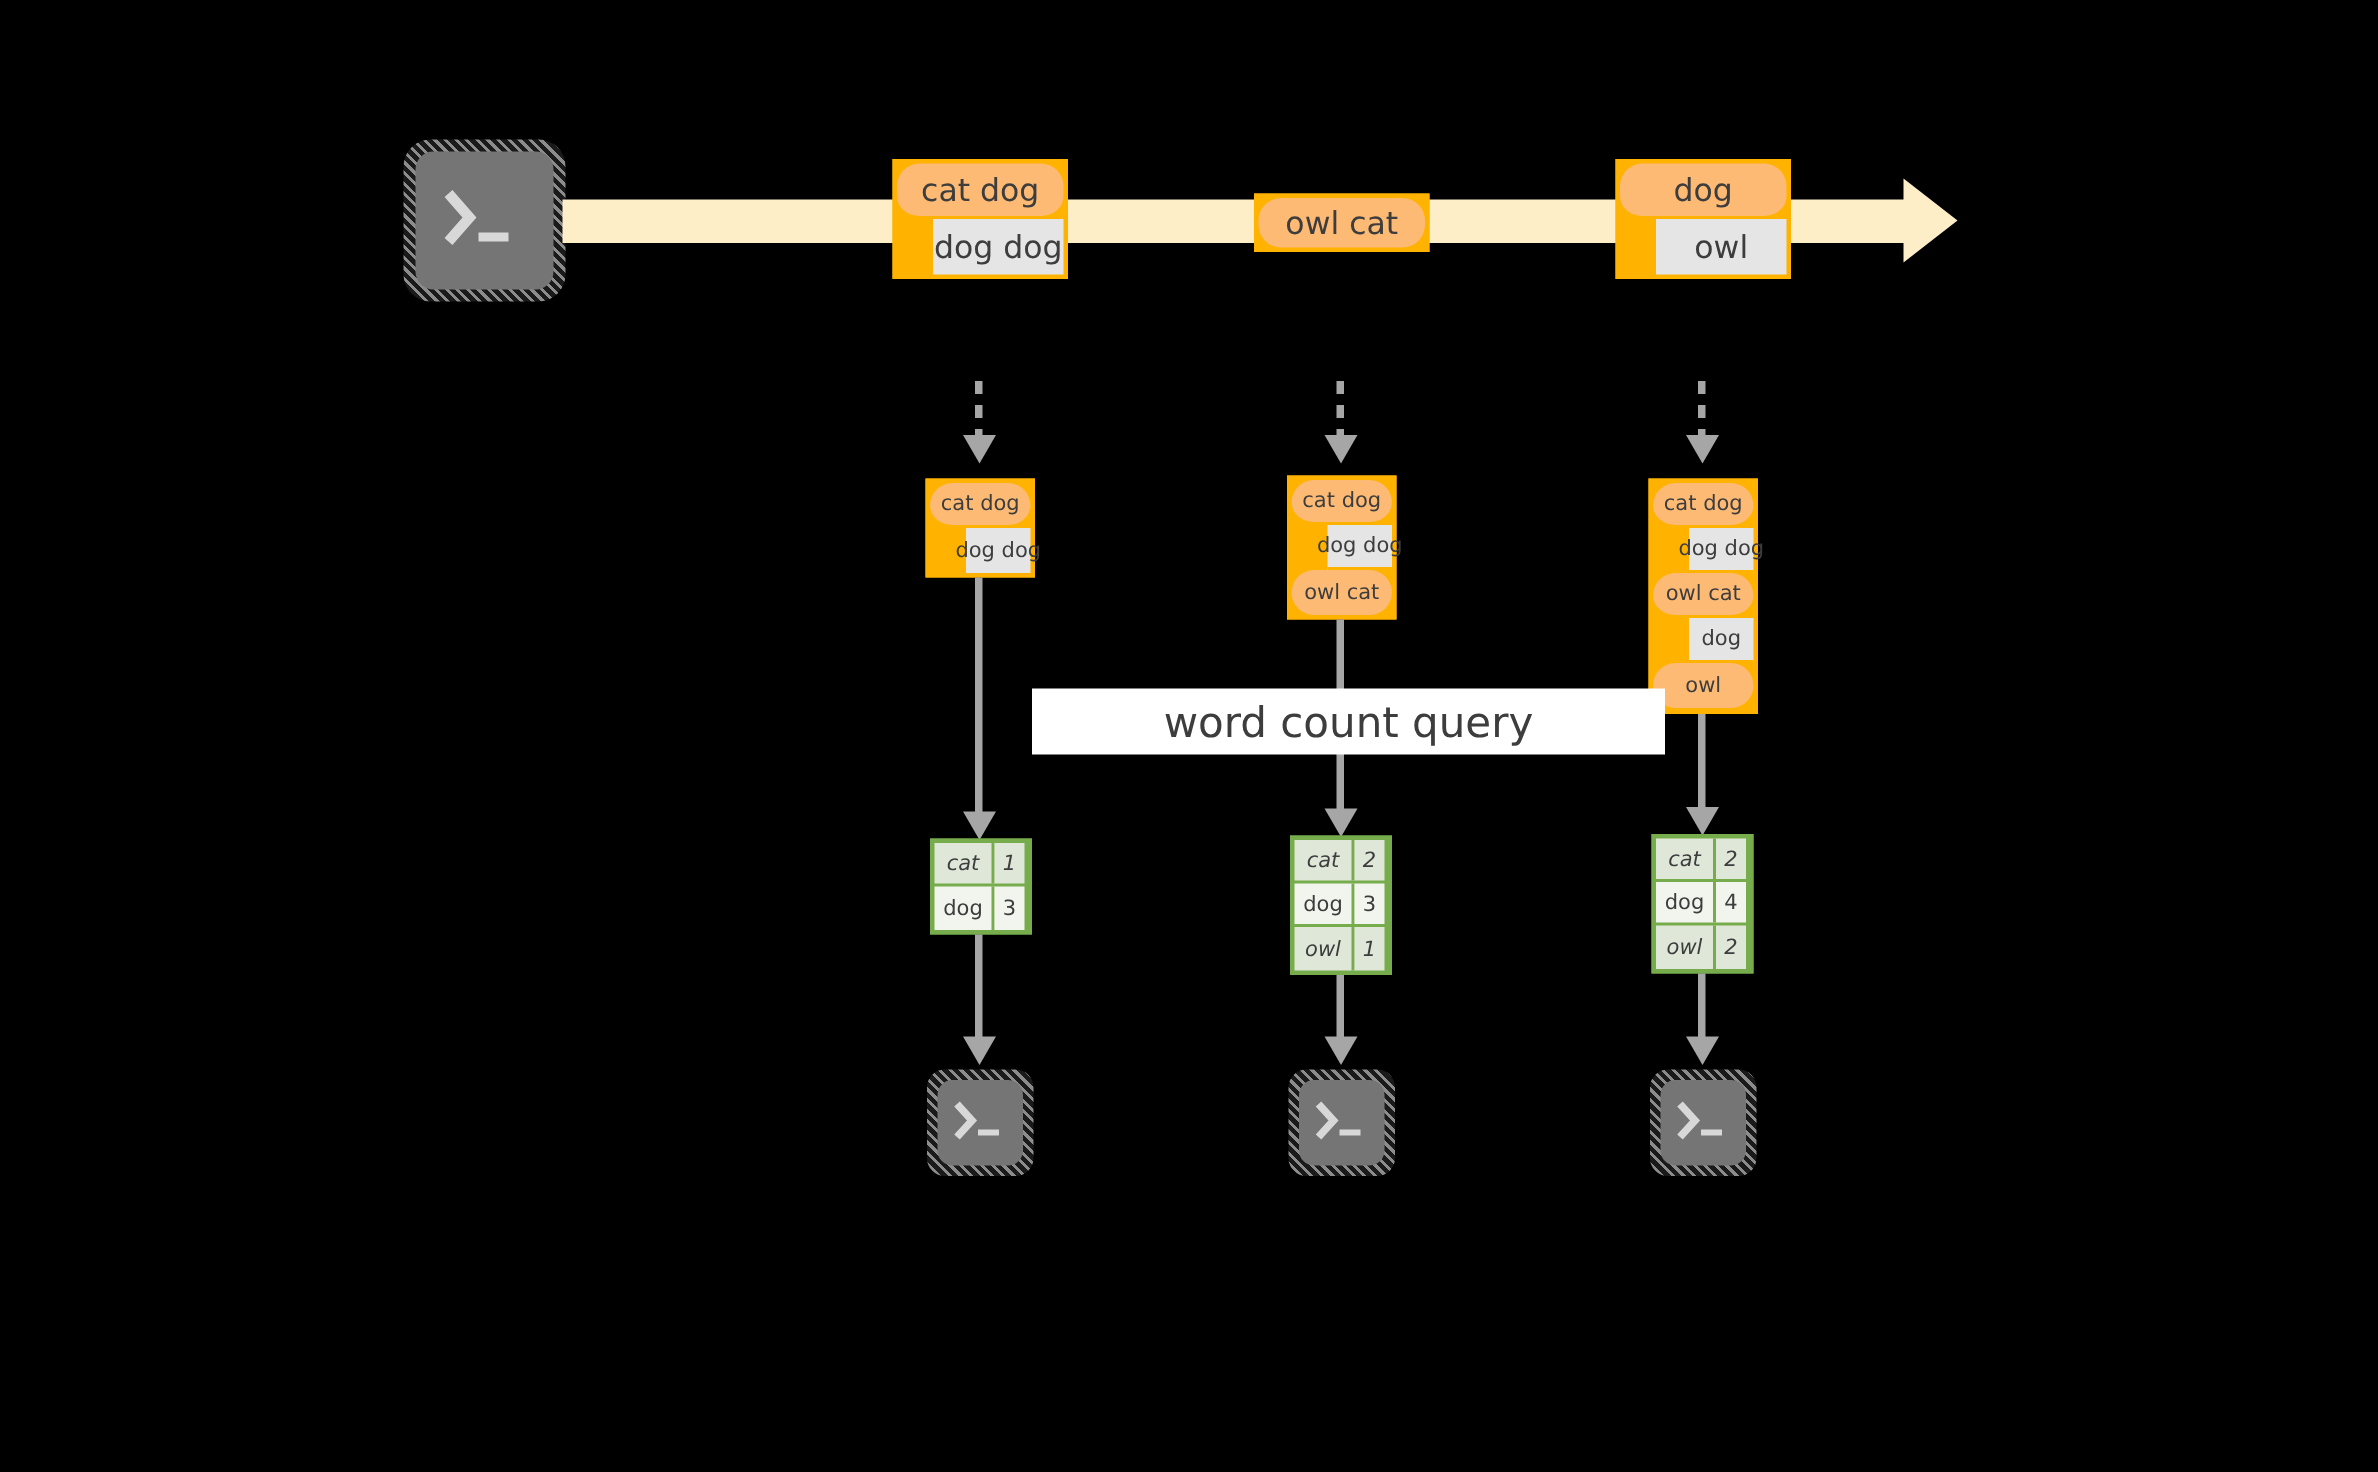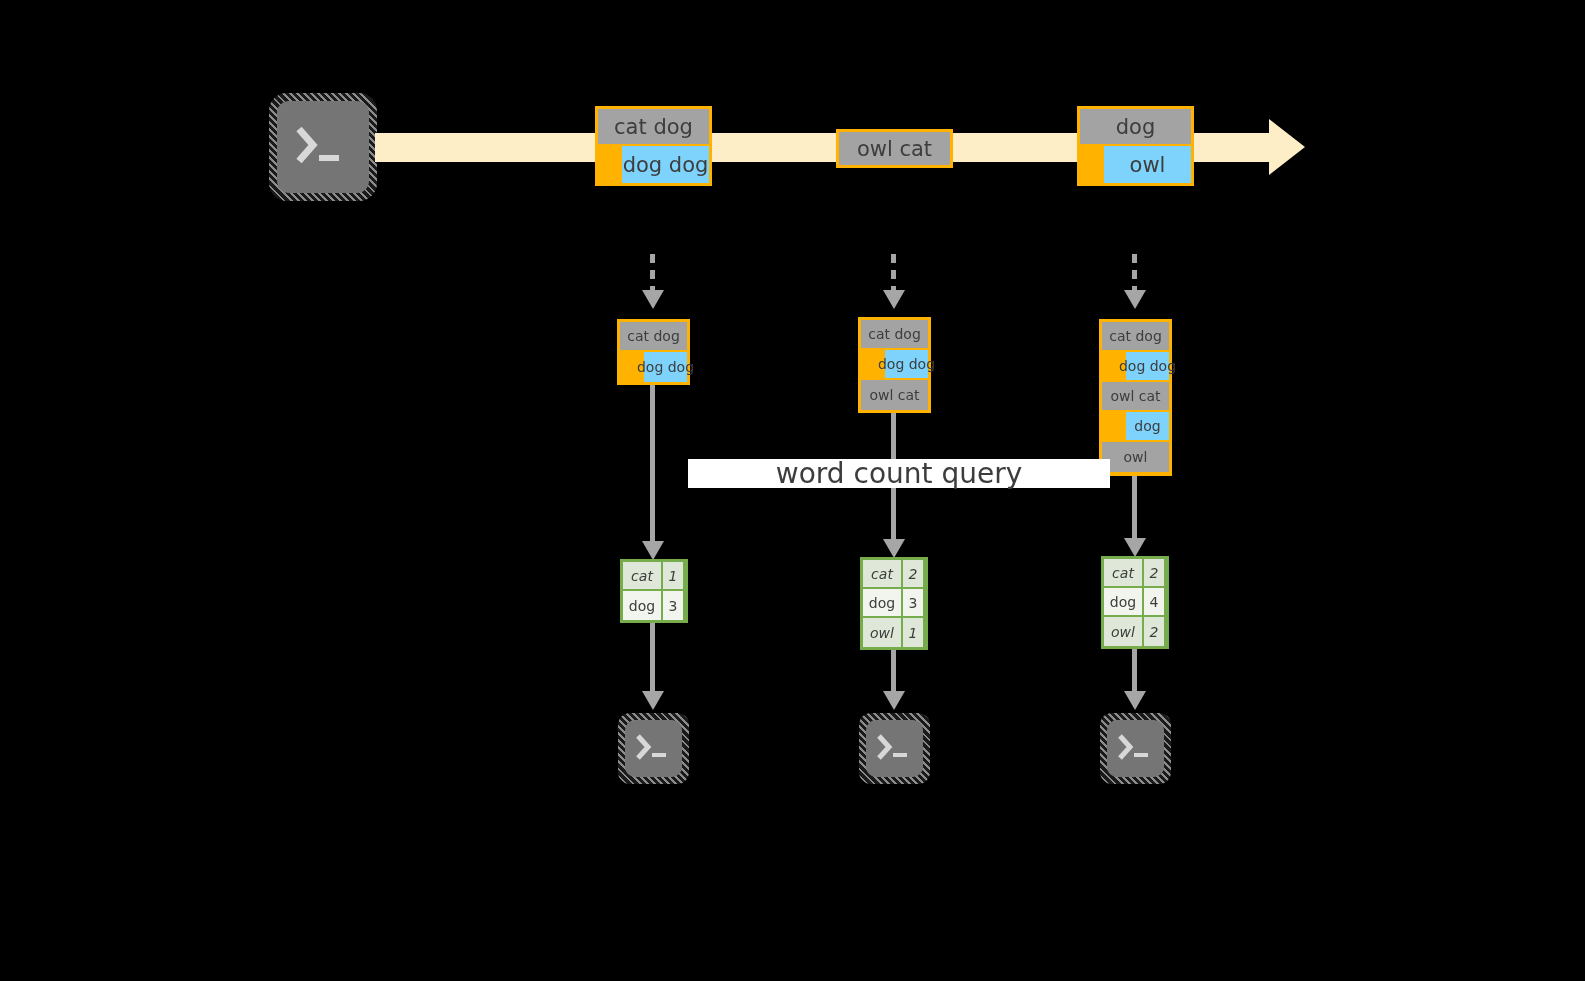--- a/index.html
+++ b/index.html
@@ -72,22 +72,22 @@
   .orow {
     box-sizing: border-box;
     display: flex;
     align-items: center;
     justify-content: center;
     color: #3d3d3d;
     white-space: nowrap;
     border-bottom: 2px solid #ffb300;
   }
   .orow:last-child { border-bottom: none; }
-  .orow.dark { background: #a3a3a3; }
-  .orow.light { background: #7dd3fc; margin-left: 24px; }
+  .orow.dark { background: #fdba74; border-radius: 15px; }
+  .orow.light { background: #e5e5e5; margin-left: 24px; }
 
   
   .gbox {
     position: absolute;
     box-sizing: border-box;
     border: 3px solid #76ac4c;
     background: #76ac4c;
     display: flex;
     flex-direction: column;
   }
@@ -280,17 +280,17 @@
   <div class="ghead" style="left:1124px; top:691px;"></div>
 
   <div class="terminal small" style="left:1100px; top:713px; width:71px; height:71px; border-radius:12px;">
     <div class="inner"></div>
     <svg class="glyph" viewBox="0 0 71 71">
       <path d="M20 23 L30 34 L20 45" stroke="#d8d8d8" stroke-width="5" fill="none"></path>
       <rect x="34" y="40" width="14" height="4" fill="#d8d8d8"></rect>
     </svg>
   </div>
 
-  <div class="query-band" style="left:688px; top:459px; width:422px; height:29px;">
+  <div class="query-band" style="left:688px; top:459px; width:422px; height:44px;">
     <span class="qtext" style="font-size:28px;">word count query</span>
   </div>
 
 </div>
 
 </body></html>

